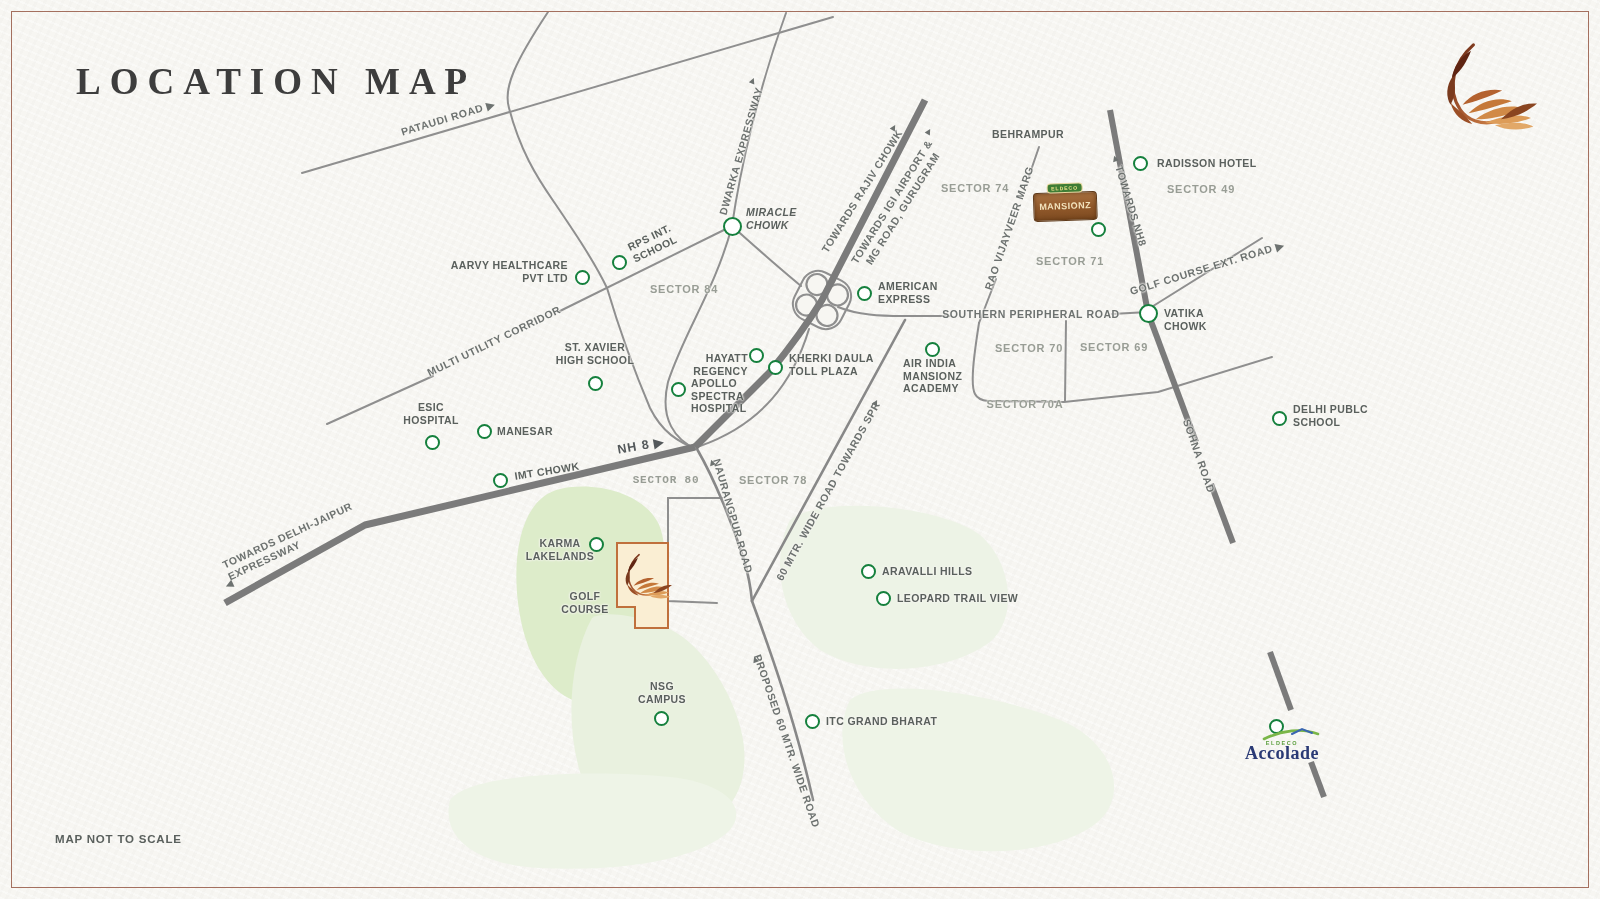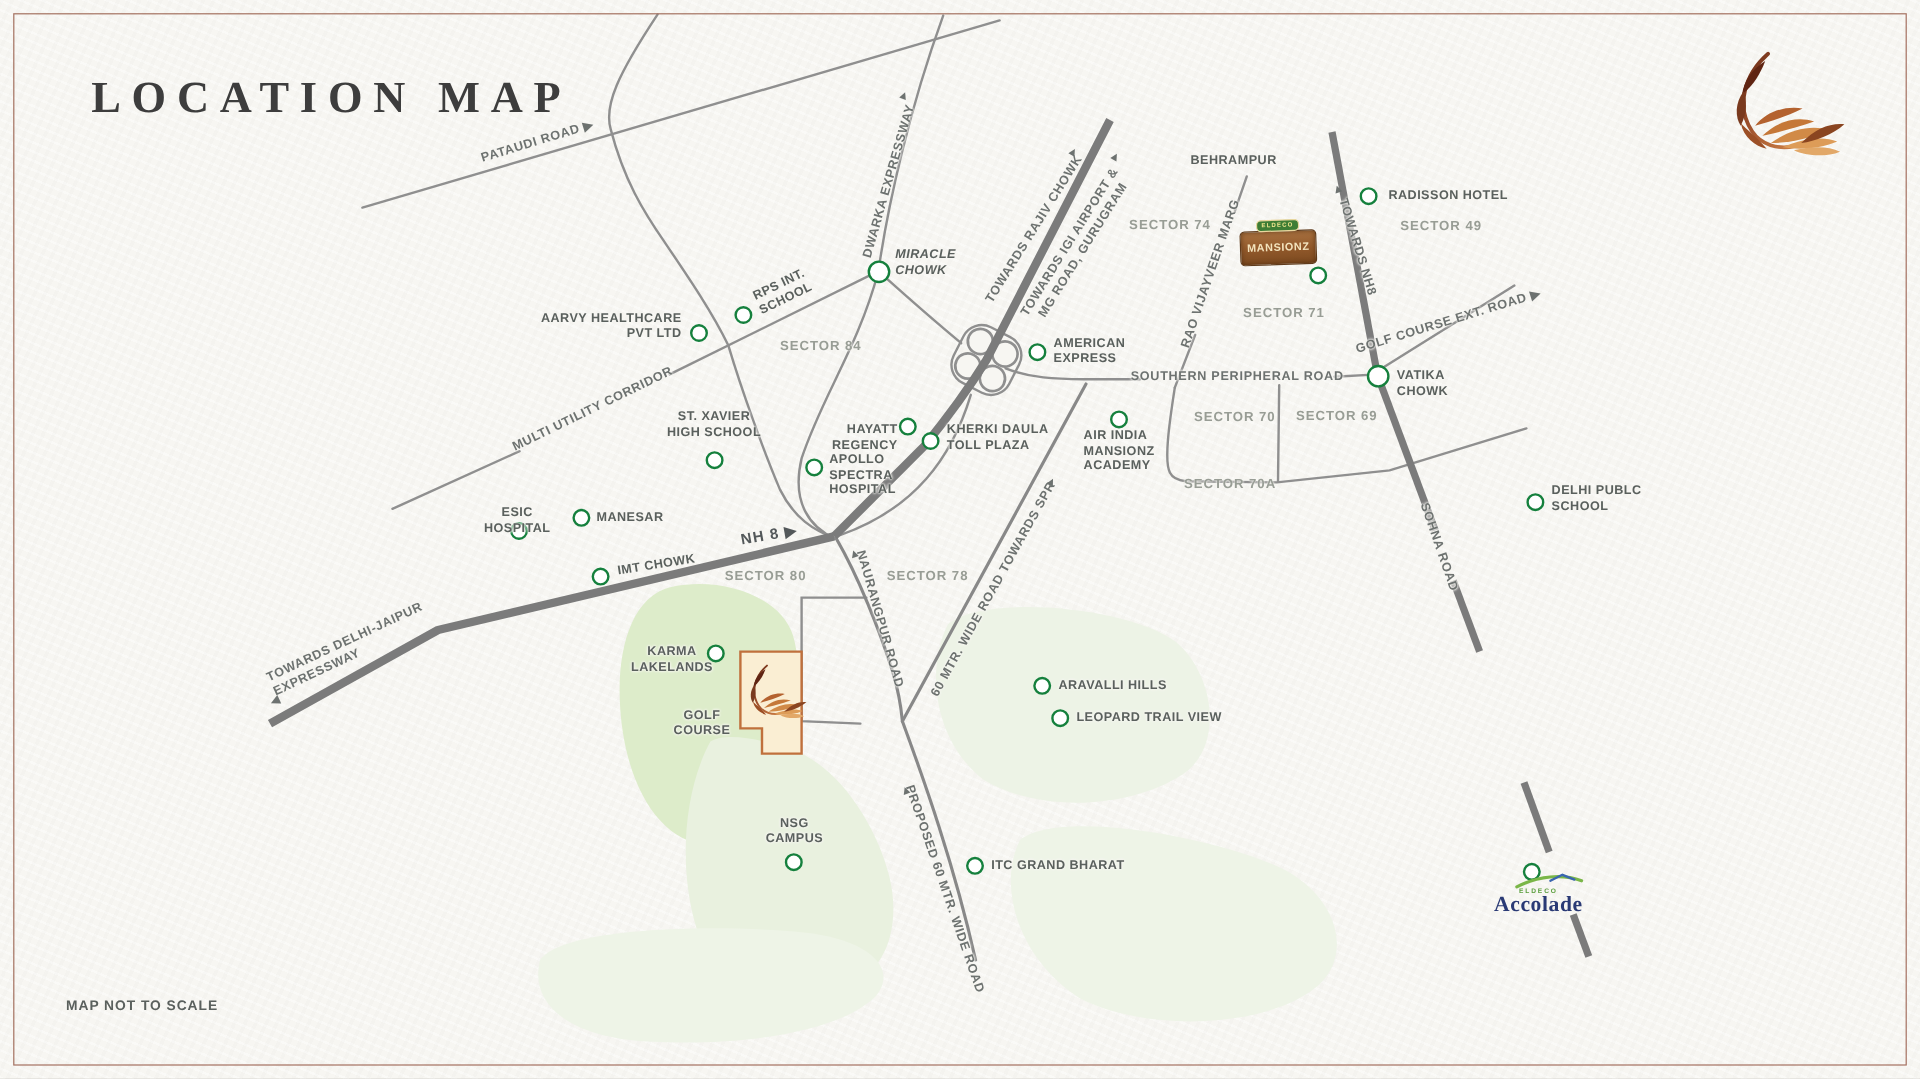--- a/index.html
+++ b/index.html
@@ -213,21 +213,21 @@
         <div>ST. XAVIER</div>
         <div>HIGH SCHOOL</div>
       </div>
       <div class="dot" style="left: 924.5px; top: 341.5px; height: 15px; width: 15px;"></div>
       <div class="plabel" style="left: 903px; top: 357px;">
         <div>AIR INDIA</div>
         <div>MANSIONZ</div>
         <div>ACADEMY</div>
       </div>
       <div class="dot" style="left: 424.5px; top: 434.5px; height: 15px; width: 15px;"></div>
-      <div class="plabel ctr" style="left: 431px; top: 401px; transform: translateX(-50%); margin-top: 20px;">
+      <div class="plabel ctr" style="left: 431px; top: 401px; transform: translateX(-50%);">
         <div>ESIC</div>
         <div>HOSPITAL</div>
       </div>
       <div class="dot" style="left: 476.5px; top: 423.5px; height: 15px; width: 15px;"></div>
       <div class="plabel" style="left: 497px; top: 425px;">
         <div>MANESAR</div>
       </div>
       <div class="dot" style="left: 492.5px; top: 472.5px; height: 15px; width: 15px;"></div>
       <div class="plabel ctr" style="left: 547px; top: 471px; transform: translate(-50%, -50%) rotate(-9deg);">
         <div>IMT CHOWK</div>
@@ -264,21 +264,21 @@
         <div>SCHOOL</div>
       </div>
       <div class="dot" style="left: 1268.5px; top: 718.5px; height: 15px; width: 15px;"></div>
       <div class="sector" style="left: 684px; top: 289px;">SECTOR 84</div>
       <div class="sector" style="left: 975px; top: 188px;">SECTOR 74</div>
       <div class="sector" style="left: 1201px; top: 189px;">SECTOR 49</div>
       <div class="sector" style="left: 1070px; top: 261px;">SECTOR 71</div>
       <div class="sector" style="left: 1029px; top: 348px;">SECTOR 70</div>
       <div class="sector" style="left: 1114px; top: 347px;">SECTOR 69</div>
       <div class="sector" style="left: 1025px; top: 404px;">SECTOR 70A</div>
-      <div class="sector" style="left: 638px; top: 480px;">SECTOR 80</div>
+      <div class="sector" style="left: 666px; top: 480px; font-family: Liberation Mono, monospace;">SECTOR 80</div>
       <div class="sector" style="left: 773px; top: 480px;">SECTOR 78</div>
       <div class="rlabel" style="left: 448px; top: 118px; transform: translate(-50%, -50%) rotate(-17deg);">
         <div>PATAUDI ROAD ▶</div>
       </div>
       <div class="rlabel" style="left: 741px; top: 151px; transform: translate(-50%, -50%) rotate(-74deg);">
         <div>DWARKA EXPRESSWAY</div>
       </div>
       <div class="arrowc" style="left: 753px; top: 80px; transform: translate(-50%, -50%) rotate(22deg);">▲</div>
       <div class="rlabel" style="left: 862px; top: 191px; transform: translate(-50%, -50%) rotate(-58deg);">
         <div>TOWARDS RAJIV CHOWK</div>

